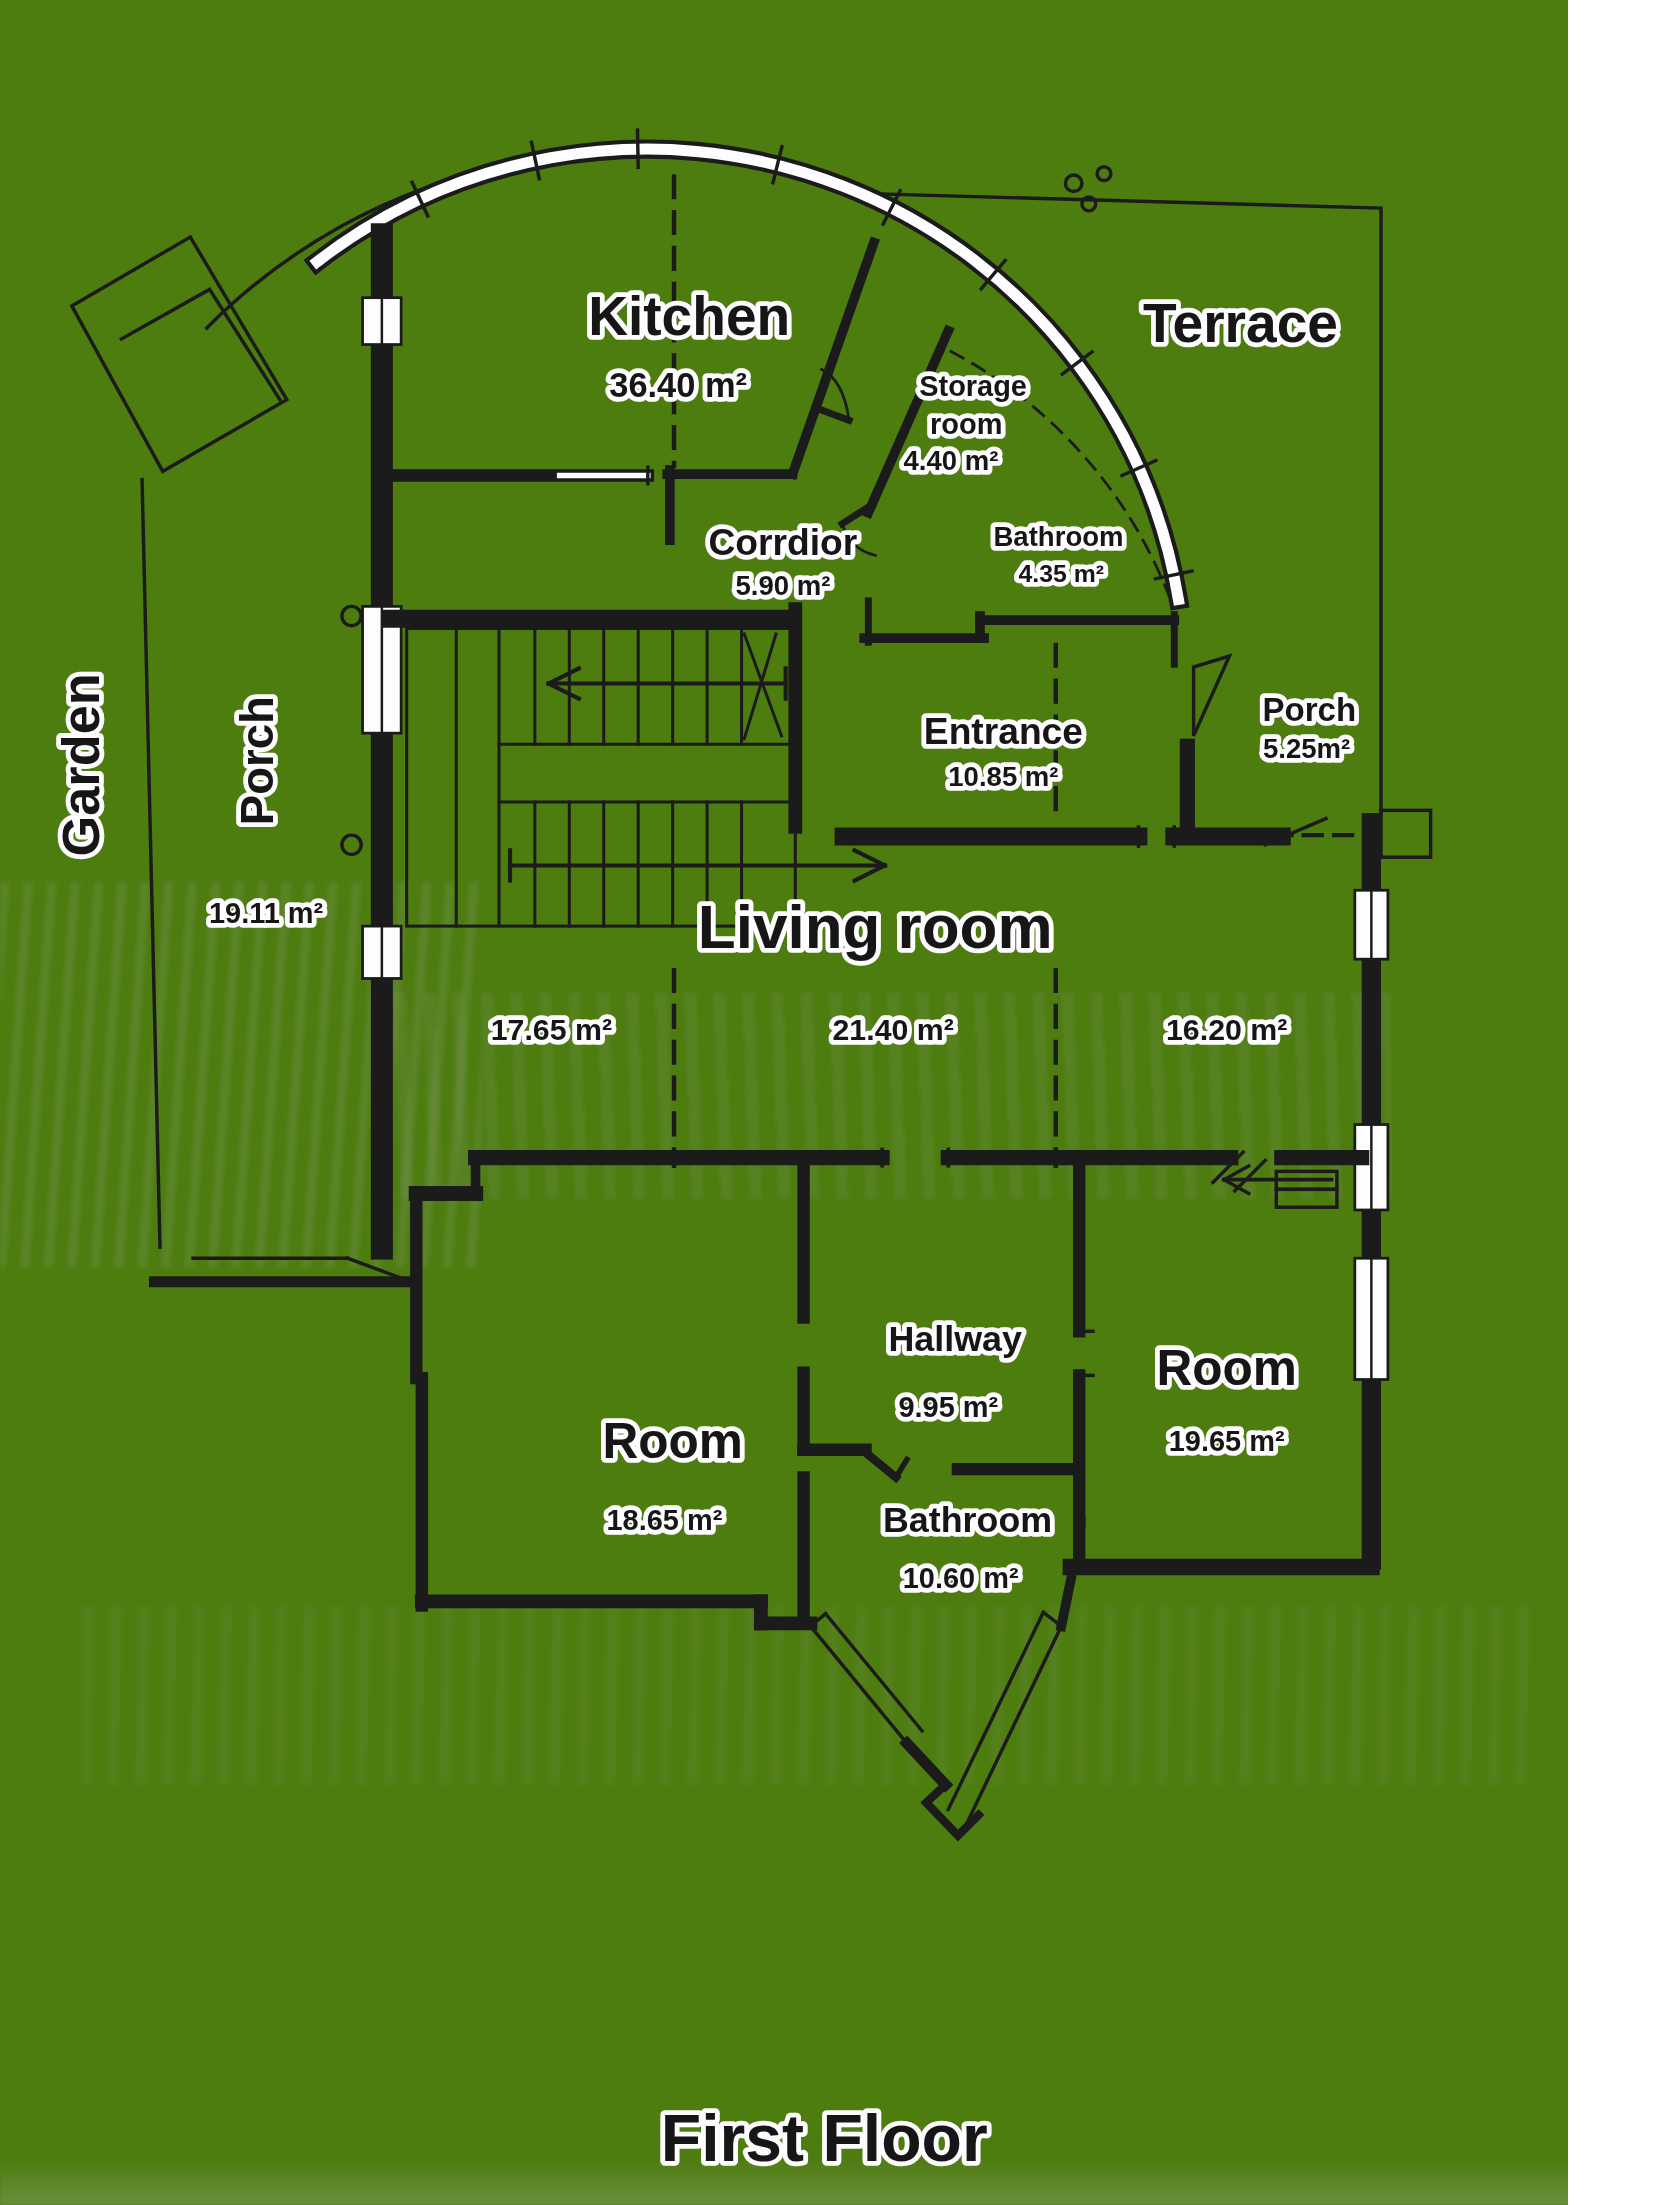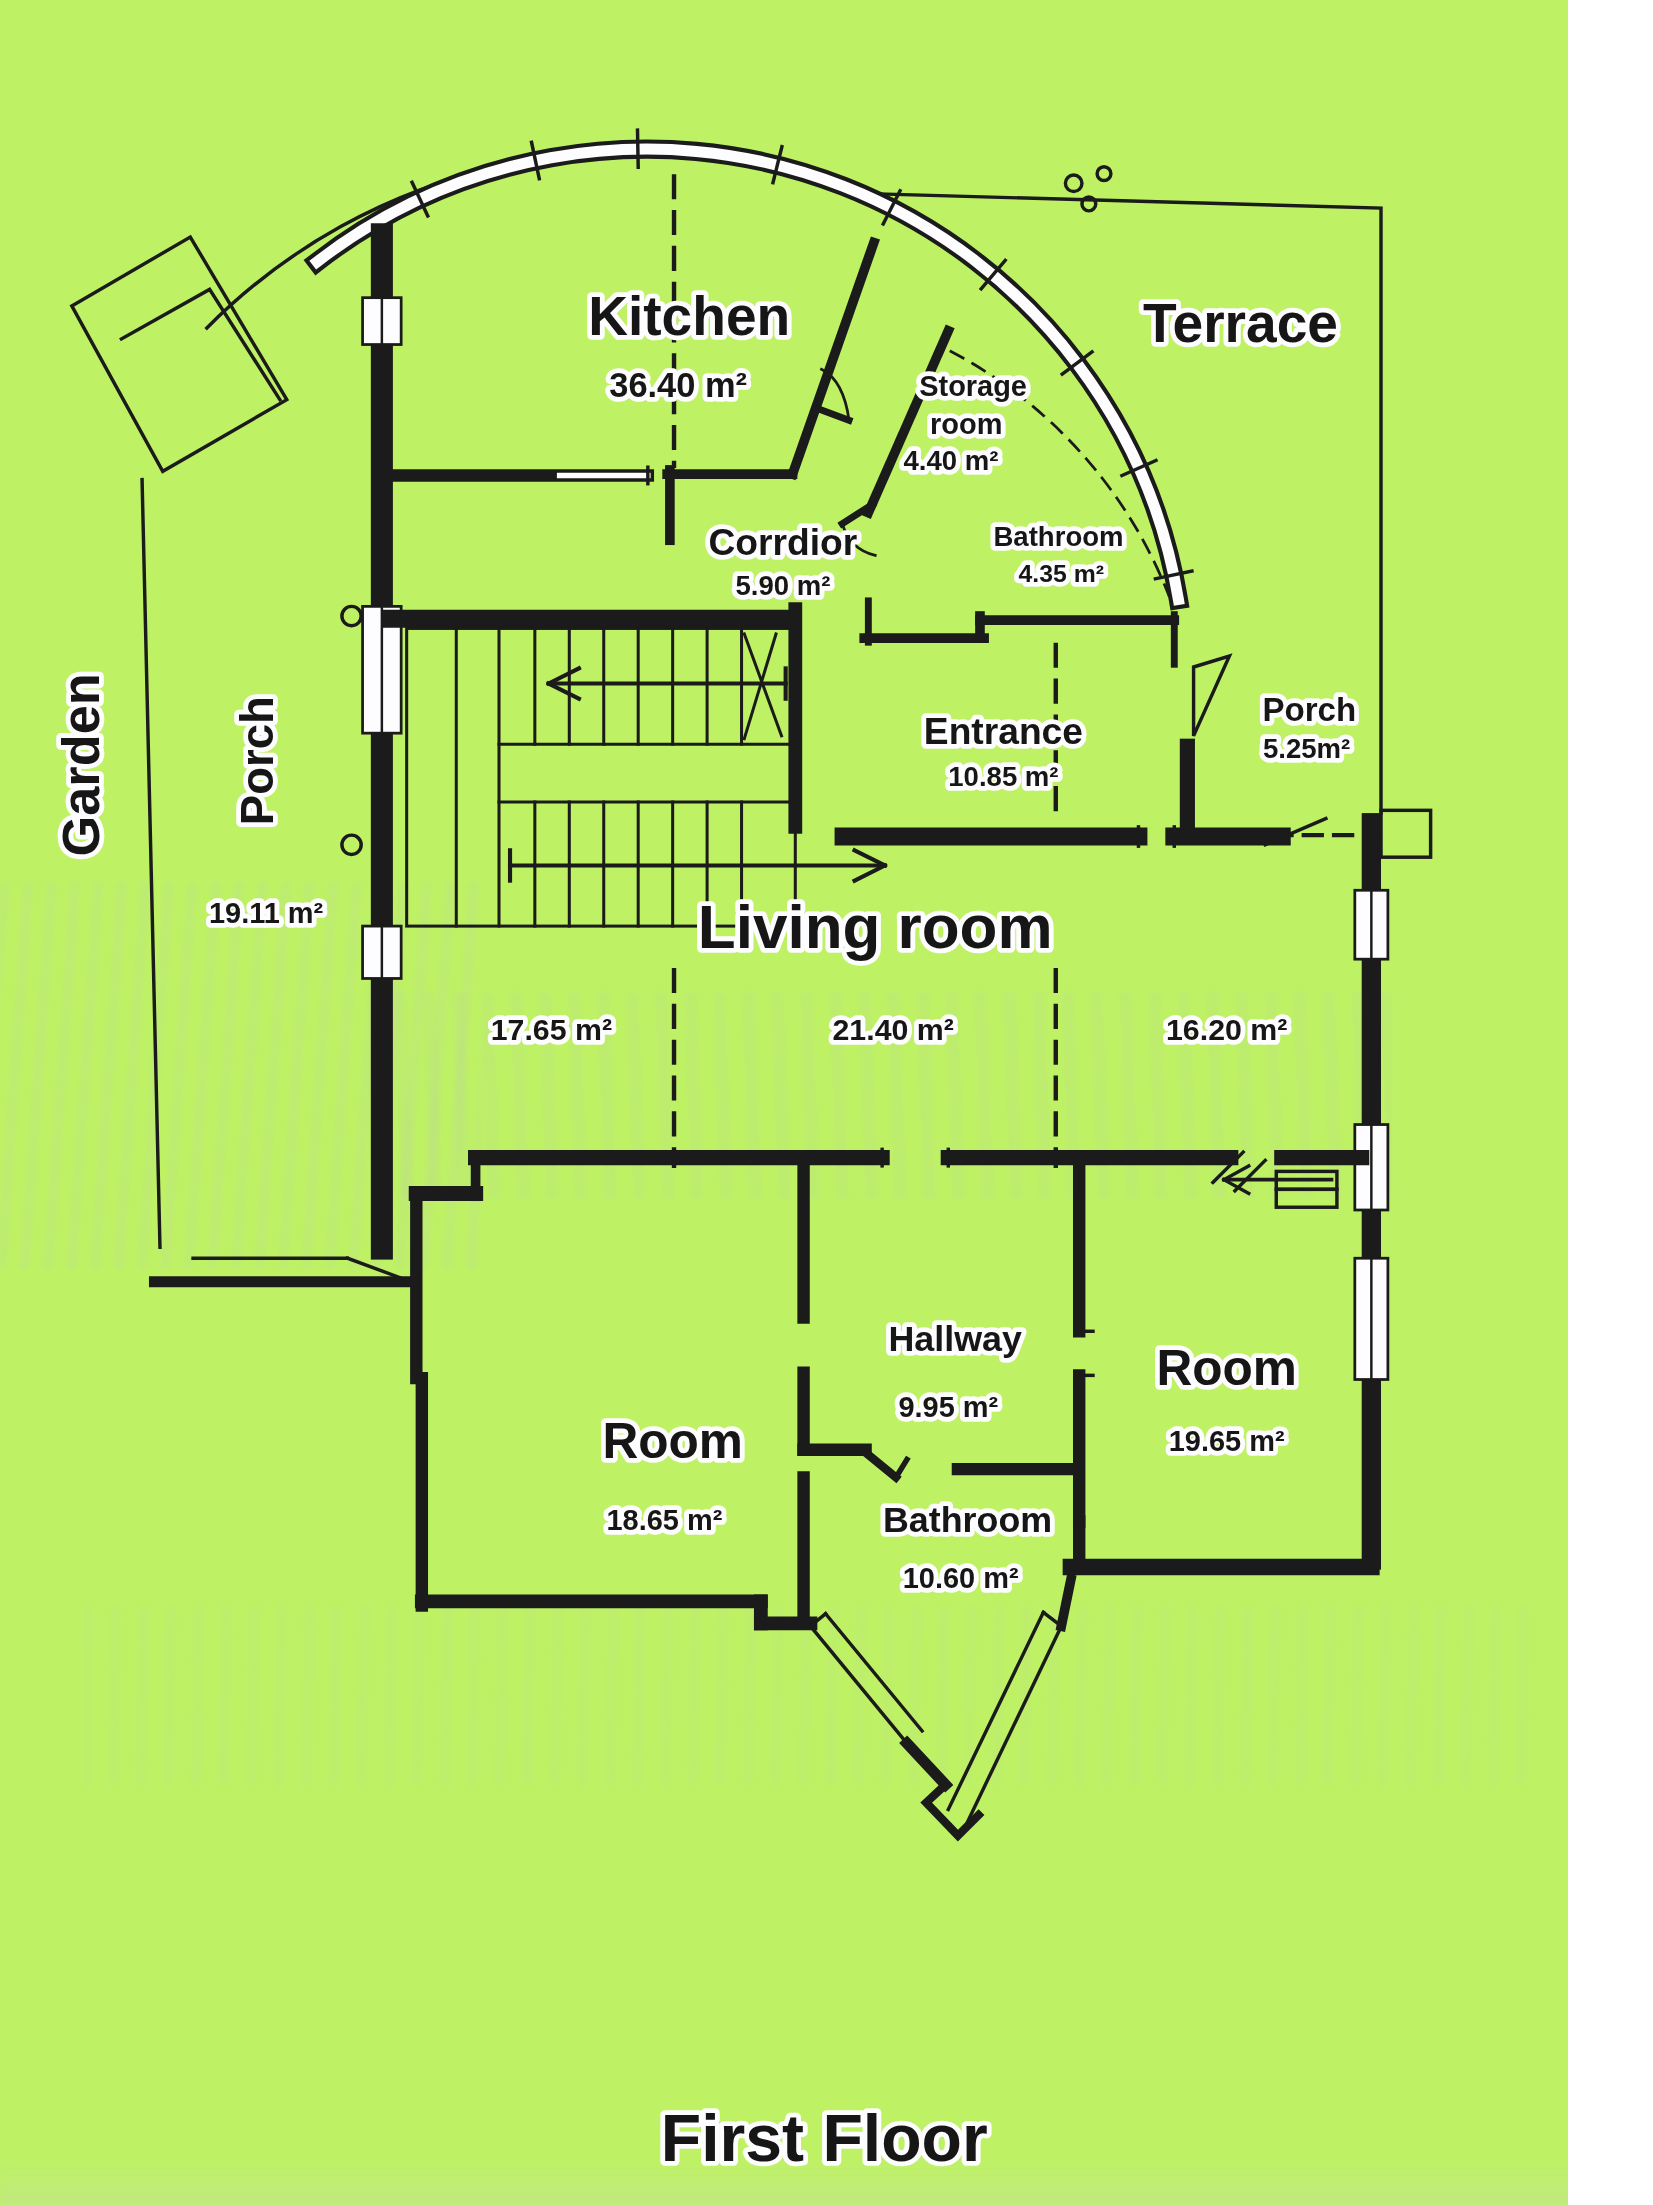--- a/index.html
+++ b/index.html
@@ -1,16 +1,16 @@
 <!DOCTYPE html>
 <html style="font-size:11px"><head>
 <meta charset="utf-8">
 <style>
   html,body{margin:0;padding:0;background:#ffffff;}
-  .page{position:relative;width:1568px;height:2205px;background:#bef264;overflow:hidden;
+  .page{position:relative;width:1568px;height:2205px;background:#4d7c0f;overflow:hidden;
         font-family:"Liberation Sans",sans-serif;}
   .smudge{position:absolute;pointer-events:none;}
   .s1{left:0;top:882px;width:482px;height:386px;opacity:.45;
       background:repeating-linear-gradient(94deg,rgba(190,188,205,.28) 0 9.6px,rgba(255,255,255,0) 9.6px 23.4px);
       filter:blur(2.1px);}
   .s2{left:372px;top:992px;width:1020px;height:207px;opacity:.4;
       background:repeating-linear-gradient(88deg,rgba(185,184,200,.25) 0 12.4px,rgba(255,255,255,0) 12.4px 29px);
       filter:blur(2.1px);}
   .s3{left:83px;top:1606px;width:1447px;height:179px;opacity:.35;
       background:repeating-linear-gradient(91deg,rgba(188,186,202,.22) 0 11px,rgba(255,255,255,0) 11px 27.6px);

